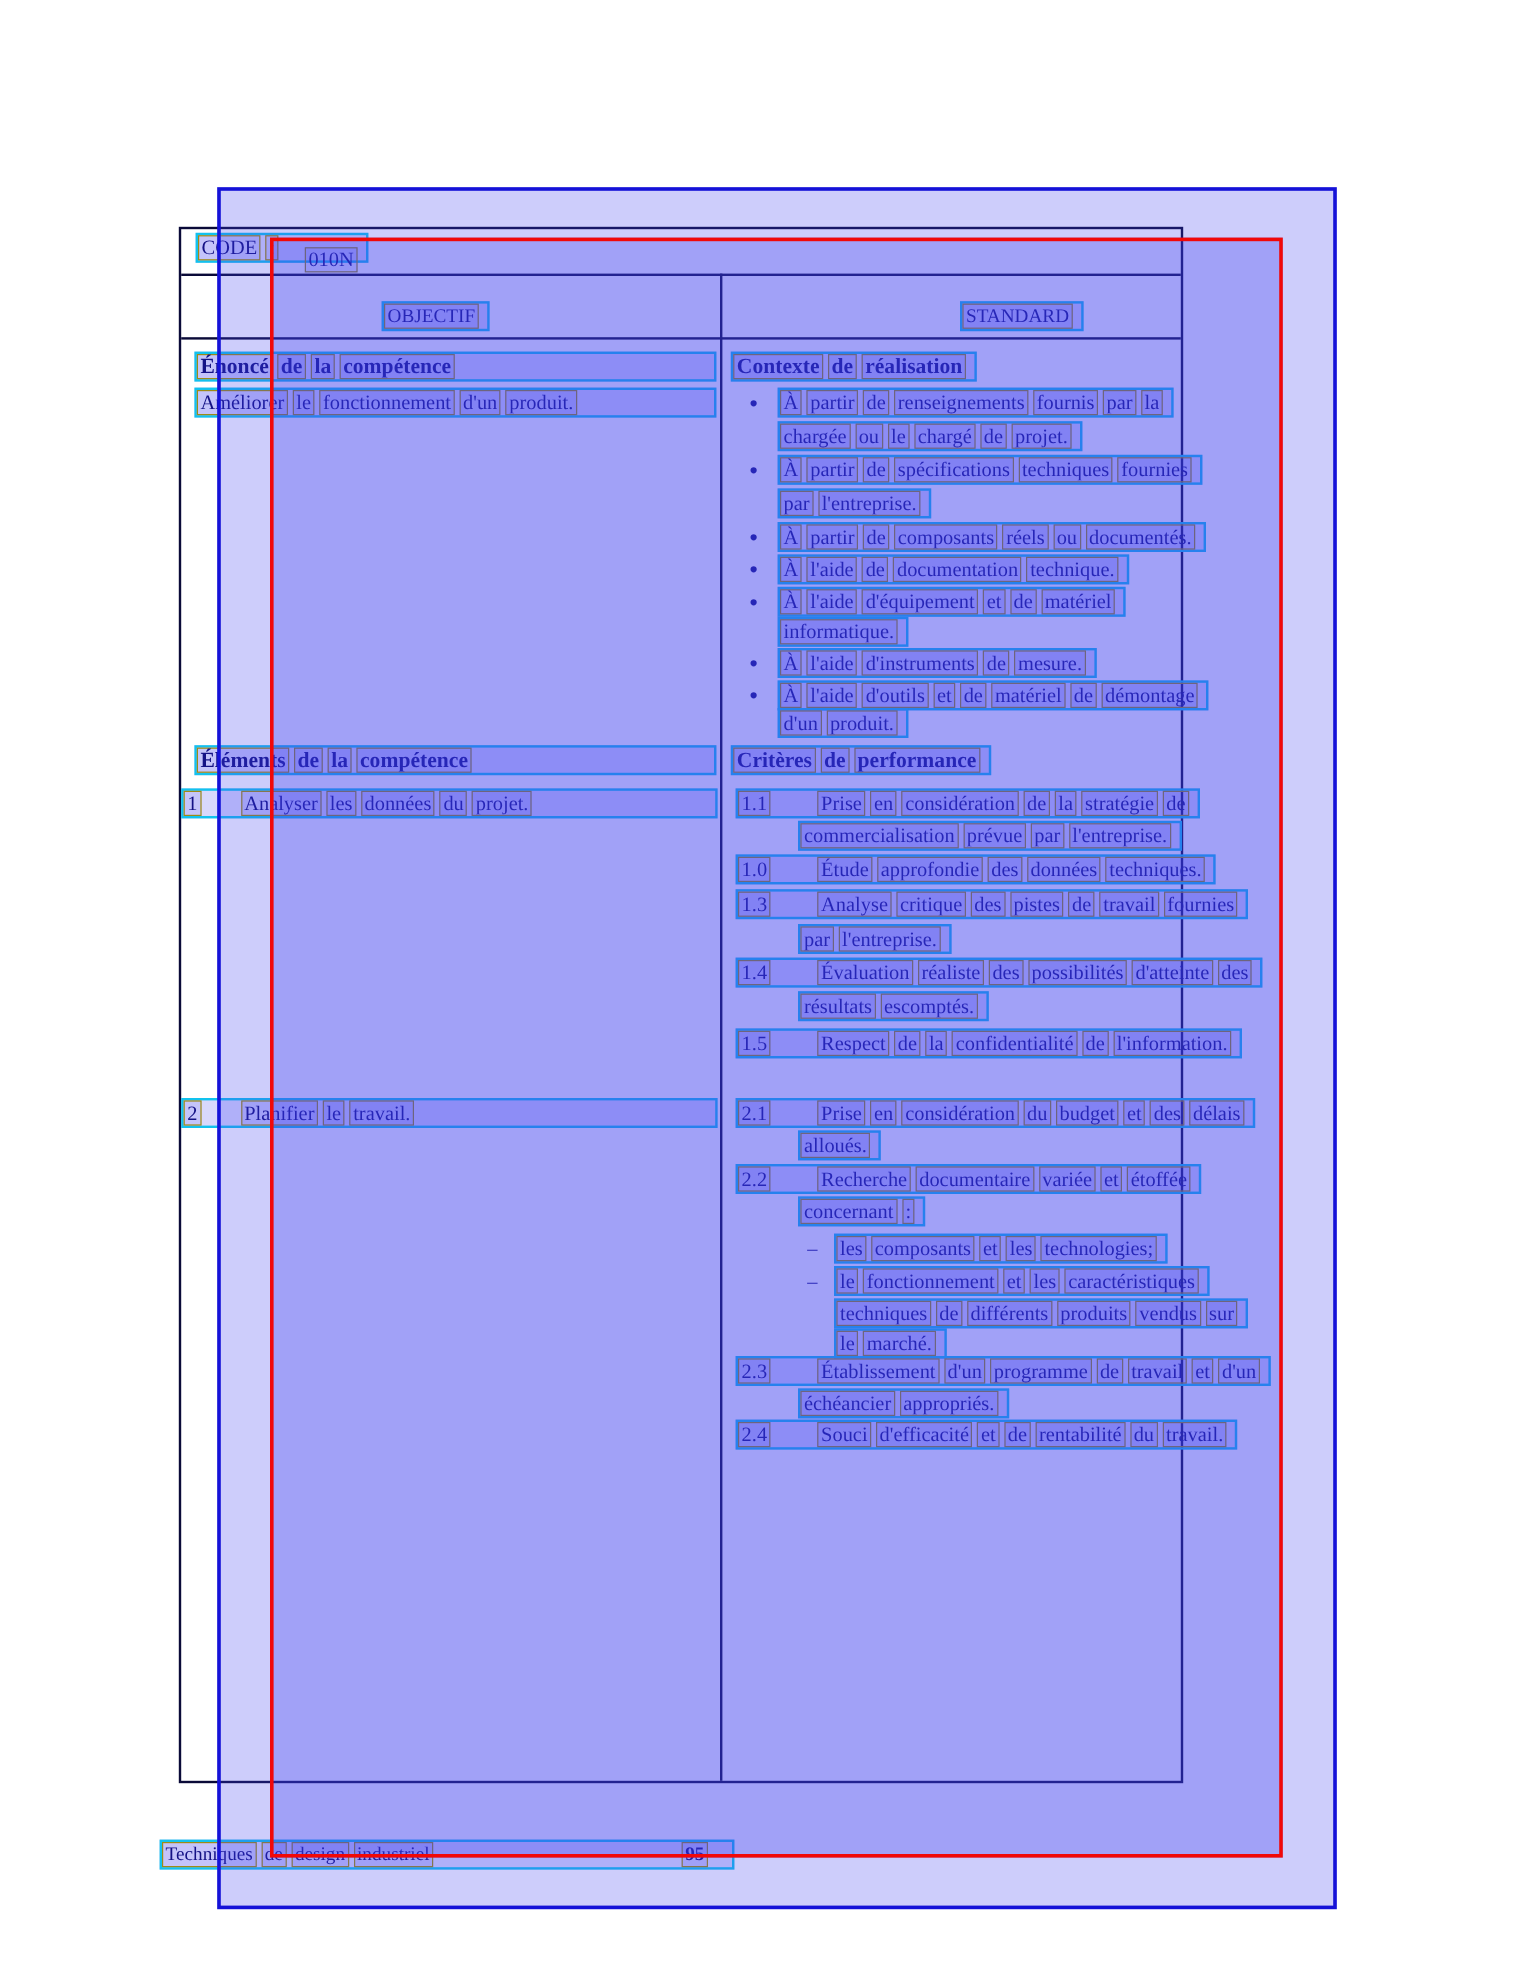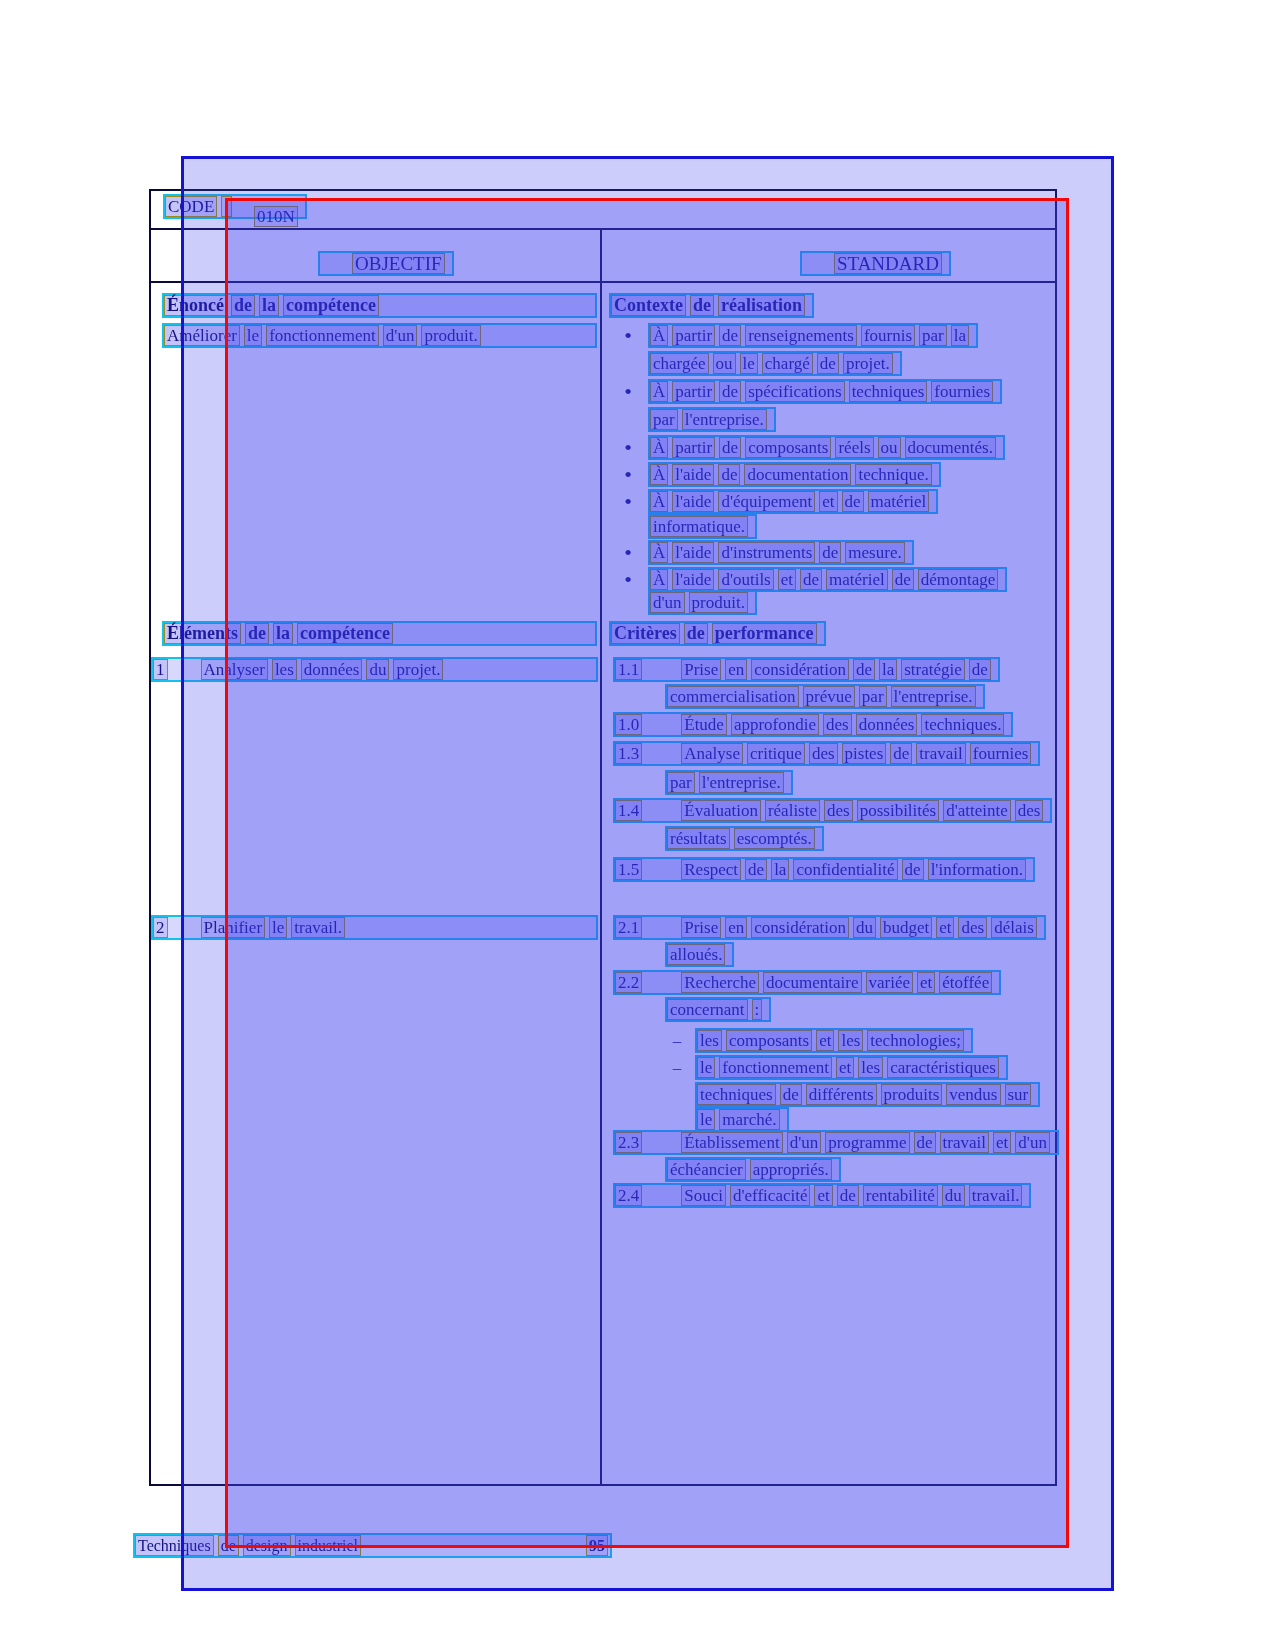--- a/index.html
+++ b/index.html
@@ -1,41 +1,41 @@
 <!DOCTYPE html>
 <html style="--page_overlay-border: #1512d8; --page_overlay-fill: rgba(60,60,240,0.26); --region_overlay-border: #f10808; --region_overlay-fill: rgba(60,60,240,0.30); --line_box-border: #12c2ee; --line_box-fill: rgba(60,60,240,0.20); --word_box-border: #9e8b15; --word_box-fill: rgba(60,60,240,0.12);"><head>
 <meta charset="utf-8">
 <style>
   html,body{margin:0;padding:0;background:#ffffff;}
   .page{position:relative;width:1275px;height:1651px;background:#ffffff;overflow:hidden;
         font-family:"Liberation Serif",serif;color:#141285;}
   
-  .doc-table{position:absolute;left:149px;top:189px;width:908px;height:1297px;
+  .doc-table{position:absolute;left:149px;top:189px;width:837px;height:1297px;
              border:2px solid #0a0a38;box-sizing:border-box;}
   .hline{position:absolute;left:0;right:0;height:2px;background:#0a0a38;}
   .vline{position:absolute;width:2px;background:#0a0a38;}
   
   .line{position:absolute;display:flex;align-items:center;height:25px;box-sizing:border-box;
         white-space:nowrap;font-size:17px;
         border:2px solid var(--line_box-border,#12c2ee);
         background:var(--line_box-fill,rgba(60,60,240,.20));}
   .snug{width:max-content;padding-right:3px;}
   .words{display:inline-flex;}
   .w{display:inline-block;margin-right:4px;padding:0 2px;line-height:19px;height:21px;box-sizing:border-box;
      border:1px solid var(--word_box-border,#9e8b15);
      background:var(--word_box-fill,rgba(60,60,240,.12));}
   .bold{font-weight:bold;font-size:18px;}
-  .caps{font-size:19px;padding-left:32px;}
+  .caps{font-size:16px;}
   .marker{position:absolute;left:-33px;width:22px;border:none;background:none;
           font-size:22px;line-height:21px;text-align:center;color:#141285;}
   .mdash{left:-31px;font-size:17px;}
   .ngap{margin-right:39px;}
   .lgap{margin-right:33px;}
   .cgap{margin-left:18px;margin-top:19px;}
-  .pagenum{margin-left:auto;margin-right:2px;font-weight:bold;}
+  .pagenum{margin-left:auto;margin-right:20px;font-weight:bold;}
   
   .overlay-blue{position:absolute;left:181px;top:156px;width:933px;height:1435px;box-sizing:border-box;
                 border:3px solid var(--page_overlay-border,#1512d8);
                 background:var(--page_overlay-fill,rgba(60,60,240,.26));pointer-events:none;}
   .overlay-red{position:absolute;left:225px;top:198px;width:844px;height:1350px;box-sizing:border-box;
                border:3px solid var(--region_overlay-border,#f10808);
                background:var(--region_overlay-fill,rgba(60,60,240,.30));pointer-events:none;}
 </style>
 </head>
 <body>

